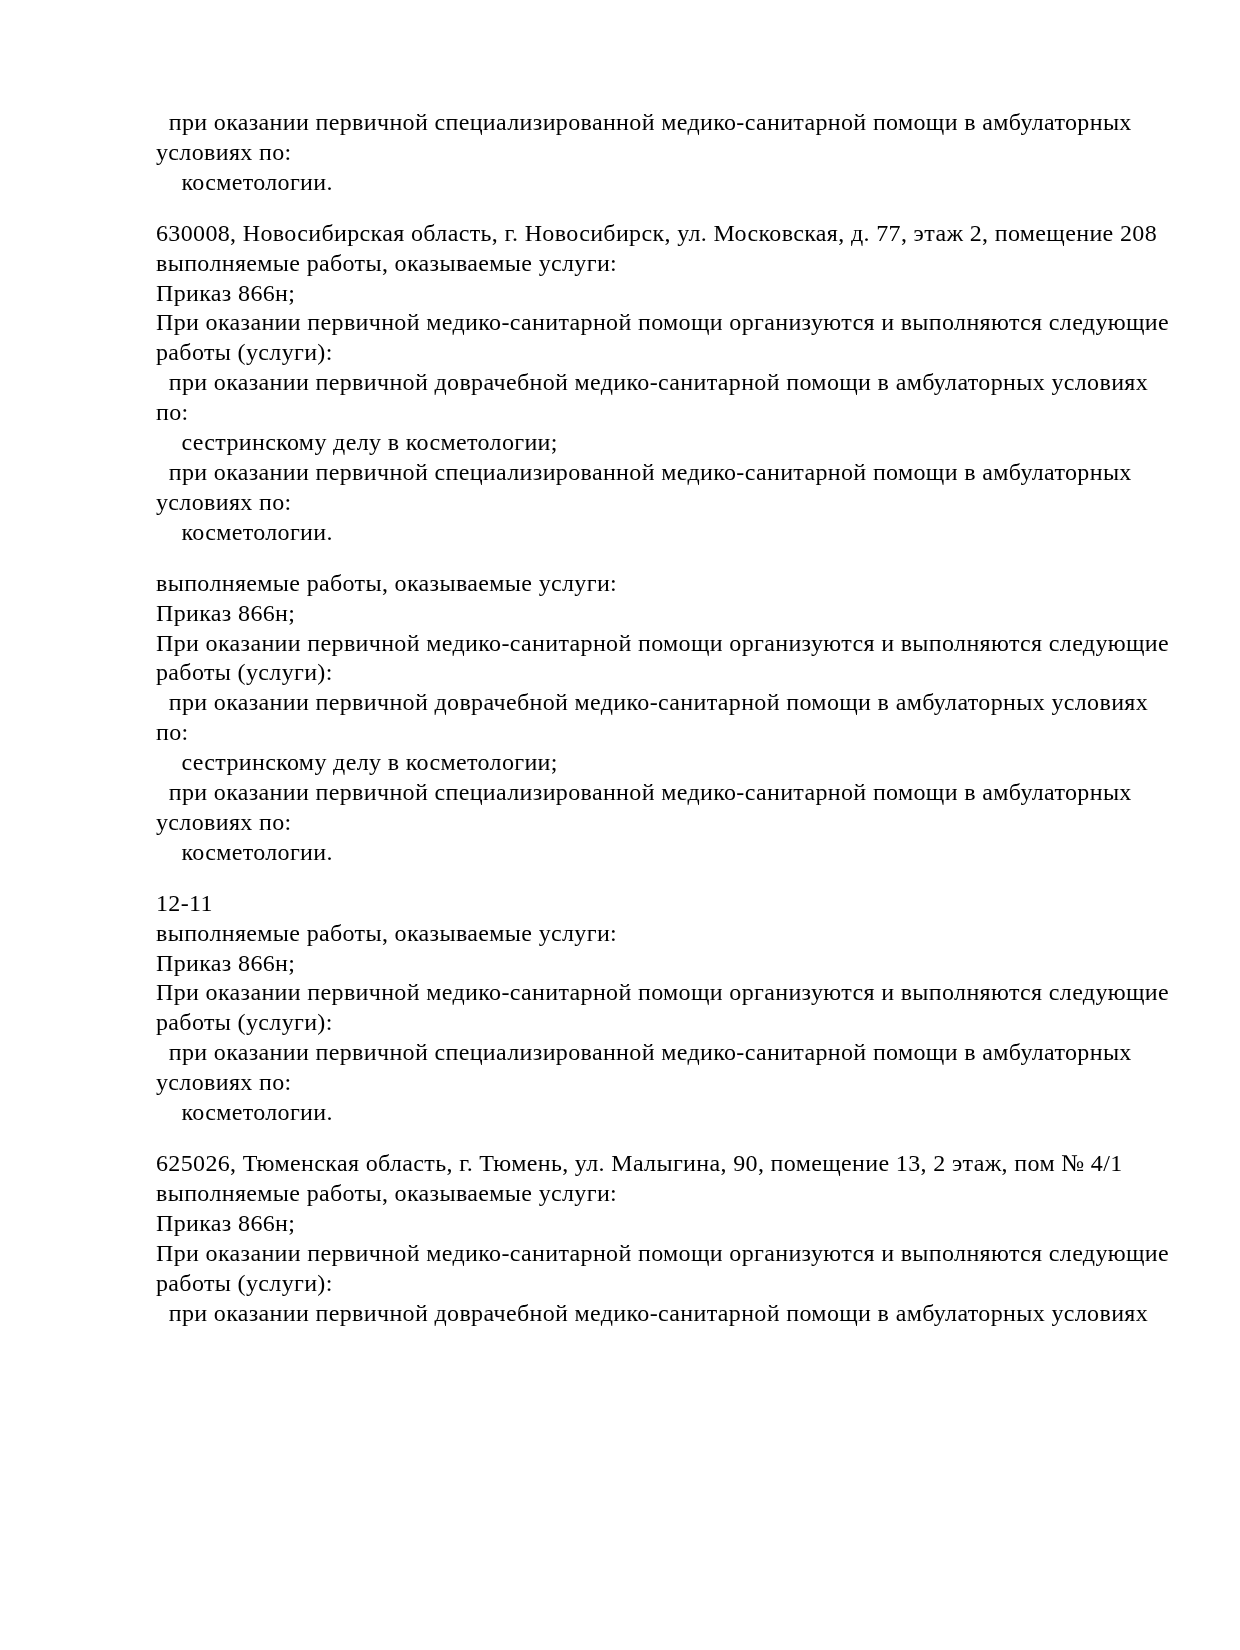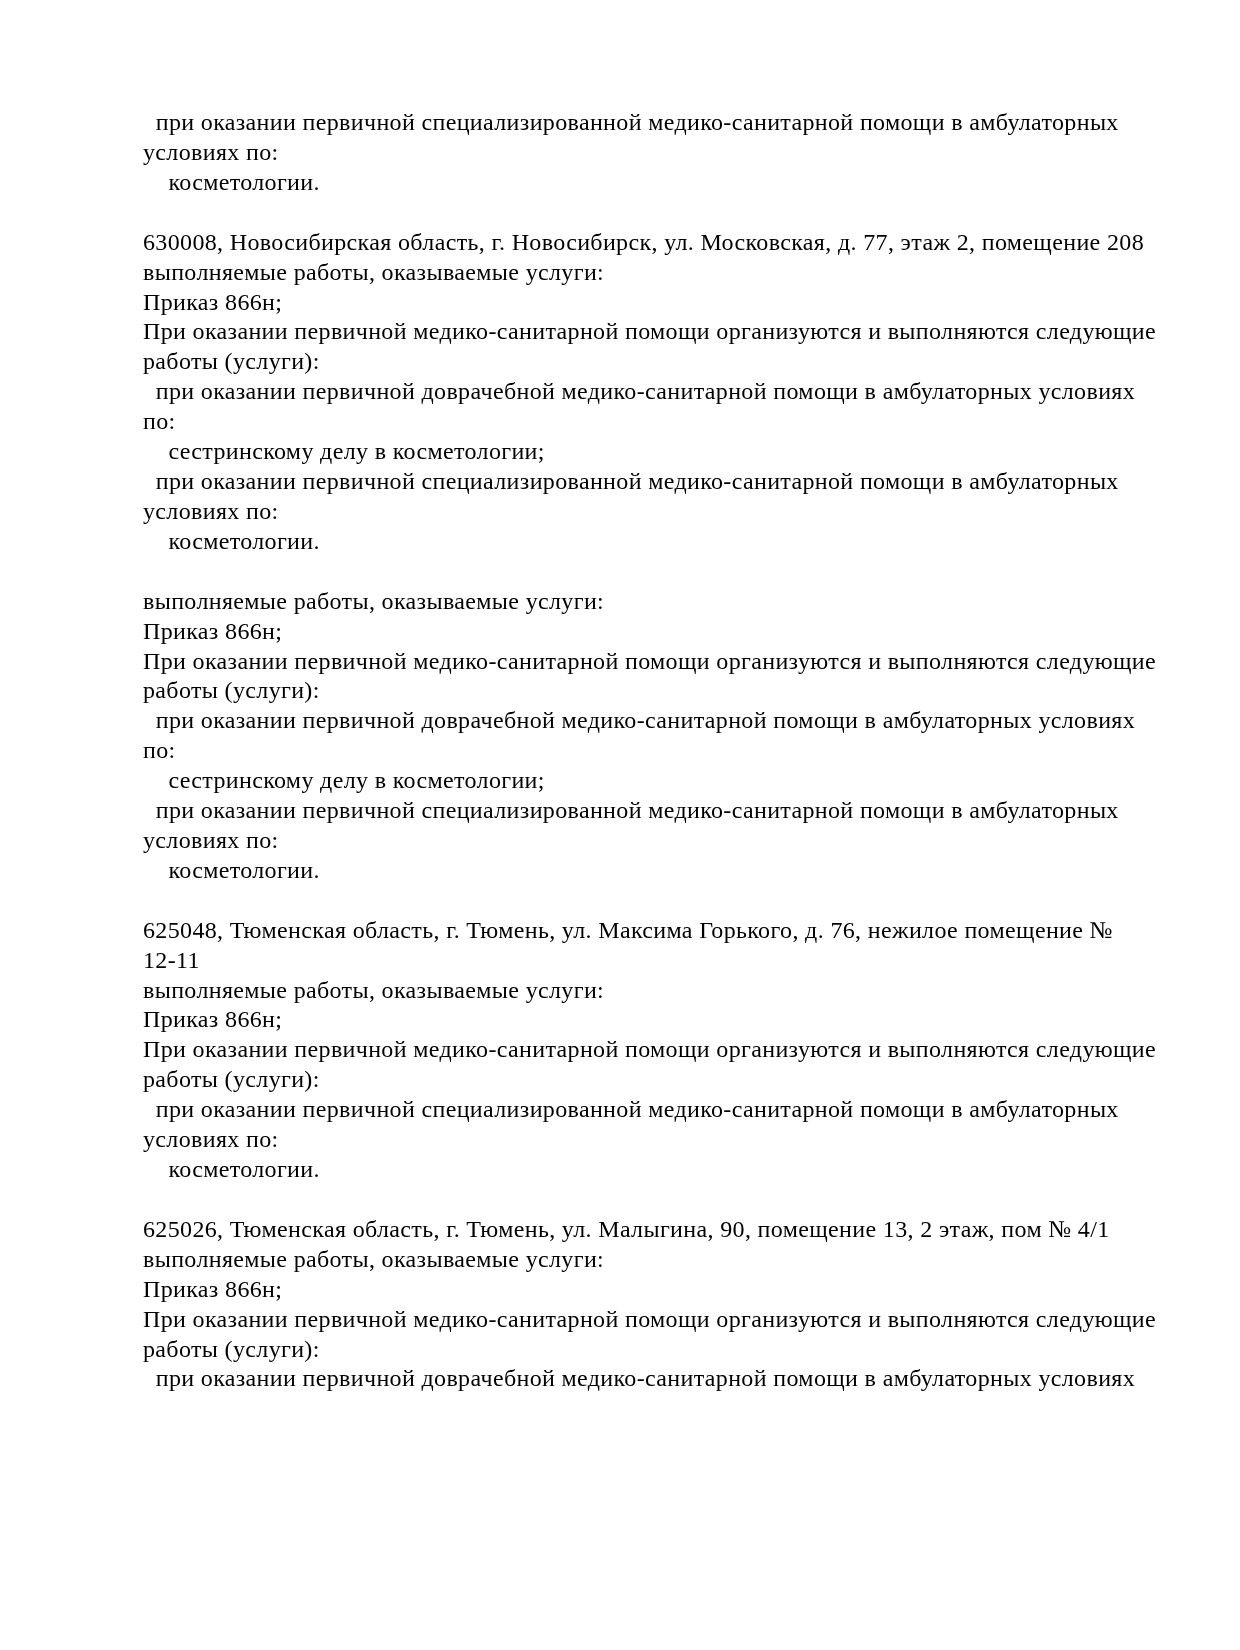--- a/index.html
+++ b/index.html
@@ -9,25 +9,25 @@
   }
   .page {
     position: relative;
     width: 1240px;
     height: 1650px;
     background: #ffffff;
     overflow: hidden;
   }
   .text-column {
     position: absolute;
-    left: 143px;
+    left: 156px;
     top: 108px;
   }
   .doc-block + .doc-block {
-    margin-top: 30px; 
+    margin-top: 21px; 
   }
   .doc-line {
     white-space: pre;            
     font-family: "Liberation Serif", "DejaVu Serif", serif;
     font-size: 24px;
     line-height: 29.9px;
     letter-spacing: 0.35px;
     color: #000000;
   }
 </style>
@@ -60,21 +60,20 @@
         <div class="doc-line">При оказании первичной медико-санитарной помощи организуются и выполняются следующие</div>
         <div class="doc-line">работы (услуги):</div>
         <div class="doc-line">  при оказании первичной доврачебной медико-санитарной помощи в амбулаторных условиях</div>
         <div class="doc-line">по:</div>
         <div class="doc-line">    сестринскому делу в косметологии;</div>
         <div class="doc-line">  при оказании первичной специализированной медико-санитарной помощи в амбулаторных</div>
         <div class="doc-line">условиях по:</div>
         <div class="doc-line">    косметологии.</div>
       </div>
       <div class="doc-block">
-        <div class="doc-line">625048, Тюменская область, г. Тюмень, ул. Максима Горького, д. 76, нежилое помещение №</div>
         <div class="doc-line">12-11</div>
         <div class="doc-line">выполняемые работы, оказываемые услуги:</div>
         <div class="doc-line">Приказ 866н;</div>
         <div class="doc-line">При оказании первичной медико-санитарной помощи организуются и выполняются следующие</div>
         <div class="doc-line">работы (услуги):</div>
         <div class="doc-line">  при оказании первичной специализированной медико-санитарной помощи в амбулаторных</div>
         <div class="doc-line">условиях по:</div>
         <div class="doc-line">    косметологии.</div>
       </div>
       <div class="doc-block">

